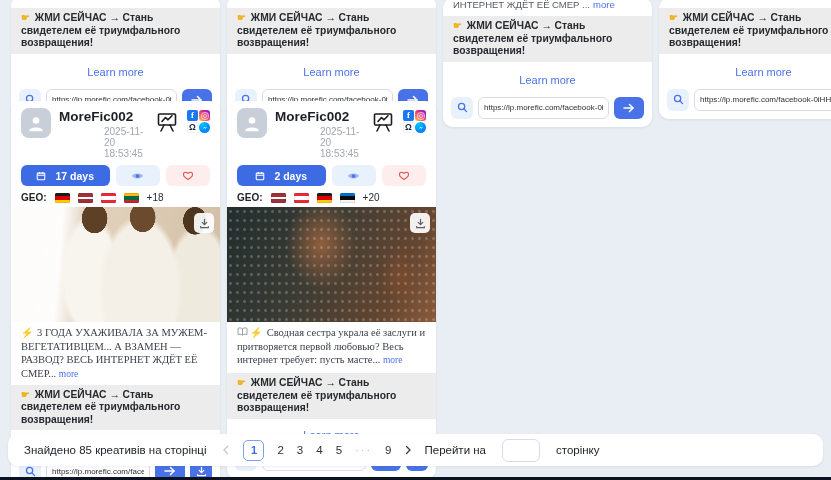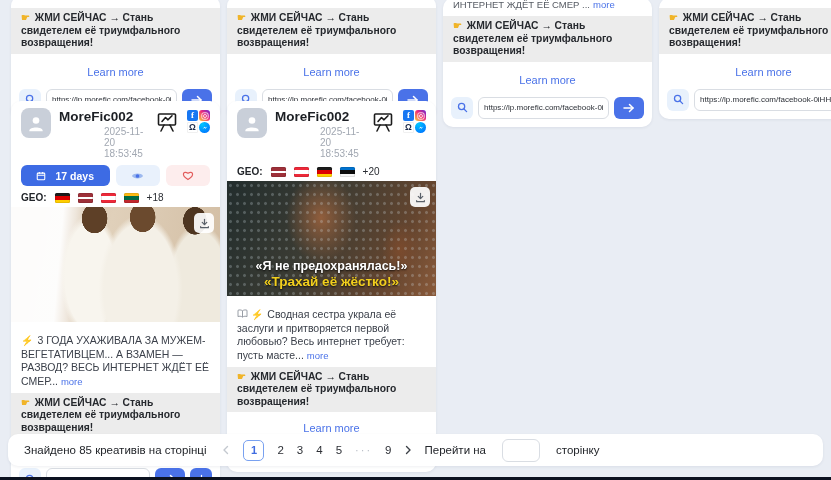--- a/index.html
+++ b/index.html
@@ -84,21 +84,21 @@
       radial-gradient(ellipse 26px 40px at 83% 60%, rgba(125,75,45,.9), transparent 72%),
       linear-gradient(115deg,#222d2d,#3a3b33 40%,#64452f 78%,#8a5a3a); 
       background-size:7px 9px, auto, auto, auto; }
   .dlchip { position:absolute; top:6px; right:6px; width:20px; height:20px; border:none;
             background:rgba(255,255,255,.92); border-radius:5px; display:flex; align-items:center;
             justify-content:center; cursor:pointer; }
   .overlay { position:absolute; left:0; right:0; bottom:7px; text-align:center; }
   .ov1 { color:#fff; font-size:12.5px; font-weight:bold; text-shadow:0 1px 2px rgba(0,0,0,.85); }
   .ov2 { color:#f2cf1d; font-size:13.5px; font-weight:bold; text-shadow:0 1px 2px rgba(0,0,0,.85); margin-top:1px; }
 
-  .c-body { padding:12px 10px 4px; font-size:10.5px; line-height:1.3; color:#3b404a; min-height:51px; }
+  .c-body { padding:4px 10px 4px; font-size:10.5px; line-height:1.3; color:#3b404a; min-height:51px;font-family:Liberation Serif, serif; }
   .c-body .more { color:#4a72e8; font-size:9.5px; }
   .bicon { color:#f0b429; font-size:10px; margin-right:1px; }
 
   
   .pagebar { position:absolute; left:8px; right:8px; top:434px; height:32px; background:#fff;
              border-radius:10px; display:flex; align-items:center; padding:0 16px; gap:12px;
              font-size:11.5px; color:#22252a; box-shadow:0 1px 3px rgba(25,40,70,.07); }
   .pager { display:flex; align-items:center; gap:13px; margin-left:4px; }
   .pg-arrow { display:flex; align-items:center; cursor:pointer; }
   .pg-num { font-size:11.5px; color:#2c2f35; cursor:pointer; }
@@ -346,42 +346,60 @@
           </span>
         <span class="pico pico-an">Ω</span>
         <span class="pico pico-ms">
             <svg width="8" height="8" viewBox="0 0 12 12">
               <path d="M2.5 7.4 L5.3 4.1 L6.9 5.5 L9.5 3.7 L6.7 7 L5.1 5.6 Z" fill="#fff"></path>
             </svg>
           </span>
       </div>
     </div>
 
+    <div class="c-btnrow">
+      <button class="btn-days">
+        <svg width="10" height="10" viewBox="0 0 12 12" fill="none" stroke="#fff" stroke-width="1.3">
+            <rect x="1.5" y="2.5" width="9" height="8" rx="1"></rect>
+            <line x1="1.5" y1="5" x2="10.5" y2="5"></line>
+            <line x1="4" y1="1.2" x2="4" y2="3.2"></line>
+            <line x1="8" y1="1.2" x2="8" y2="3.2"></line>
+          </svg>
+        <span>2 days</span>
+      </button>
+      <button class="btn-eye">
+        <svg width="13" height="10" viewBox="0 0 14 10">
+            <path d="M1 5 C3 1.5 11 1.5 13 5 C11 8.5 3 8.5 1 5 Z" fill="#9db9ef"></path>
+            <circle cx="7" cy="5" r="2" fill="#4a72e8"></circle>
+          </svg>
+      </button>
+      <button class="btn-heart">
+        <svg width="12" height="11" viewBox="0 0 12 11" fill="none" stroke="#e25c5c" stroke-width="1.2">
+            <path d="M6 9.5 C-1.5 5 1.5 0.5 6 3.2 C10.5 0.5 13.5 5 6 9.5 Z"></path>
+          </svg>
+      </button>
+    </div>
 
     <div class="c-geo">
       <span>GEO:</span>
       <span class="flag flag-lv"></span>
       <span class="flag flag-at"></span>
       <span class="flag flag-de"></span>
       <span class="flag flag-ee"></span>
       <span class="geo-more">+20</span>
     </div>
 
     <div class="c-image img-rain">
       <button class="dlchip">
         <svg width="11" height="11" viewBox="0 0 12 12" fill="none" stroke="#5a6068" stroke-width="1.3" stroke-linecap="round" stroke-linejoin="round">
             <line x1="6" y1="1.5" x2="6" y2="7"></line>
             <polyline points="3.5,4.8 6,7.3 8.5,4.8"></polyline>
             <path d="M1.8 9.5 v1 h8.4 v-1"></path>
           </svg>
       </button>
-      <div class="overlay">
-        <div class="ov1">«Я не предохранялась!»</div>
-        <div class="ov2">«Трахай её жёстко!»</div>
-      </div>
     </div>
 
     <div class="c-body">
       <span><svg width="11" height="9" viewBox="0 0 12 10" fill="none" stroke="#8d939c" stroke-width="1">
             <path d="M6 2 C4.5 0.8 2 0.8 1 1.5 V8.5 C2 7.8 4.5 7.8 6 9 C7.5 7.8 10 7.8 11 8.5 V1.5 C10 0.8 7.5 0.8 6 2 V9"></path>
           </svg></span>
       <span class="bicon">⚡</span>
       <span>Сводная сестра украла её заслуги и притворяется первой любовью? Весь интернет требует: пусть масте...</span>
       <span class="more">more</span>
     </div>

